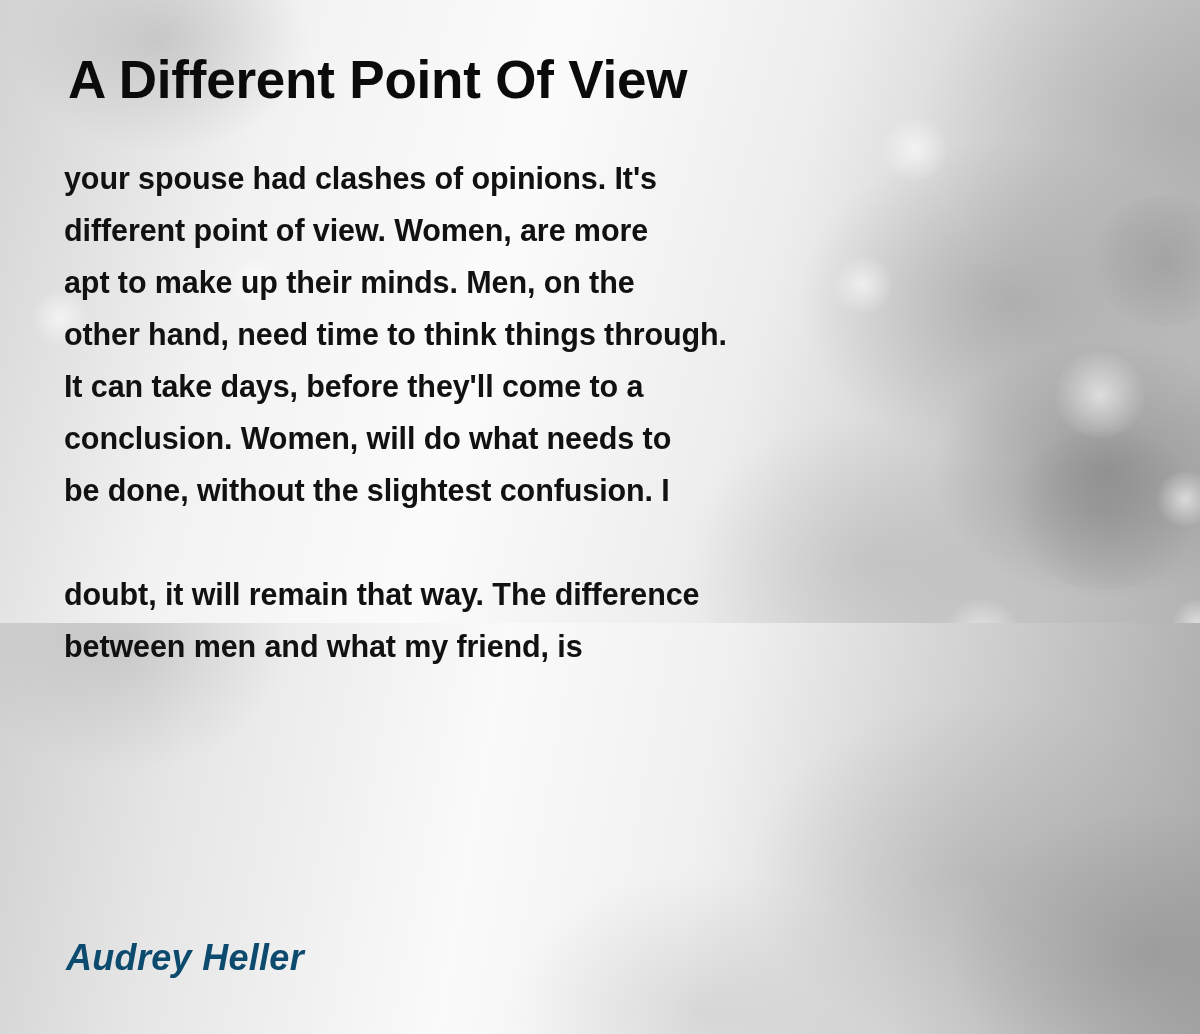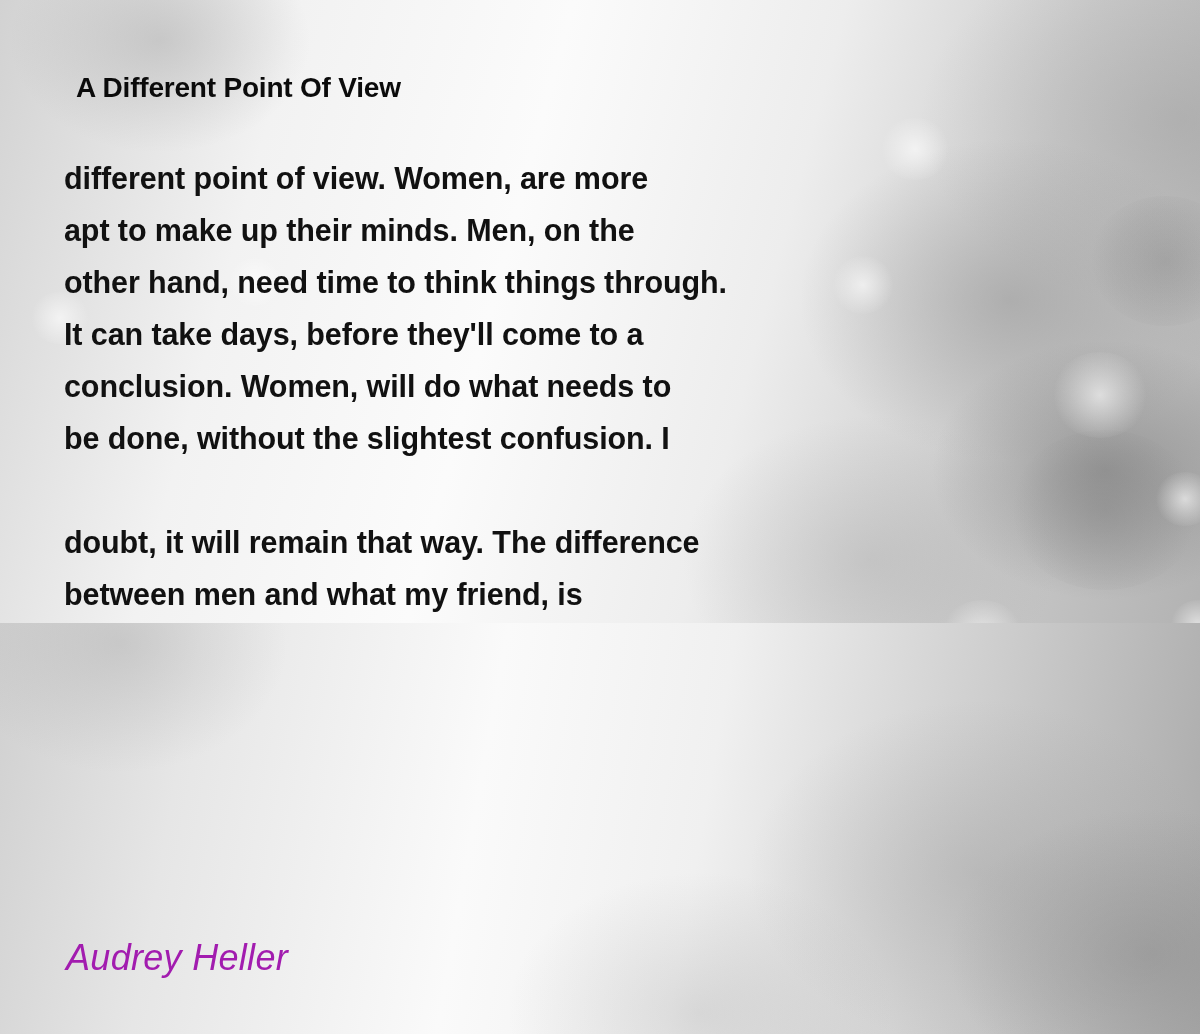--- a/index.html
+++ b/index.html
@@ -79,22 +79,22 @@
   
   .content {
     position: absolute;
     inset: 0;
   }
 
   .poem-title {
     position: absolute;
     left: 64px;
     top: 52px;
-    margin: 12px;
-    font-size: 28px;
+    margin: 4px;
+    font-size: 53px;
     font-weight: bold;
     line-height: 48px;
     color: #0b0b0b;
     letter-spacing: -0.2px;
     white-space: nowrap;
   }
 
   .poem-body {
     position: absolute;
     left: 64px;
@@ -112,23 +112,23 @@
   .poem-stanza-gap {
     height: 52px;
   }
 
   .poem-author {
     position: absolute;
     left: 66px;
     top: 936px;
     font-size: 36px;
     font-style: italic;
-    font-weight: normal;
+    font-weight: bold;
     line-height: 44px;
-    color: #a21caf;
+    color: #0c4a6e;
     white-space: nowrap;
     letter-spacing: 0.3px;
   }
 </style>
 </head>
 <body>
 
 <div class="poem-card">
 
   <div class="bg-layer bg-band-top">
@@ -148,20 +148,21 @@
   <div class="bg-layer bg-band-bottom">
     <div class="cloud-base"></div>
 
   </div>
 
   <div class="content">
 
     <h1 class="poem-title">A Different Point Of View</h1>
 
     <div class="poem-body">
+      <div class="poem-line">your spouse had clashes of opinions. It's</div>
       <div class="poem-line">different point of view. Women, are more</div>
       <div class="poem-line">apt to make up their minds. Men, on the</div>
       <div class="poem-line">other hand, need time to think things through.</div>
       <div class="poem-line">It can take days, before they'll come to a</div>
       <div class="poem-line">conclusion. Women, will do what needs to</div>
       <div class="poem-line">be done, without the slightest confusion. I</div>
 
       <div class="poem-stanza-gap"></div>
 
       <div class="poem-line">doubt, it will remain that way. The difference</div>

